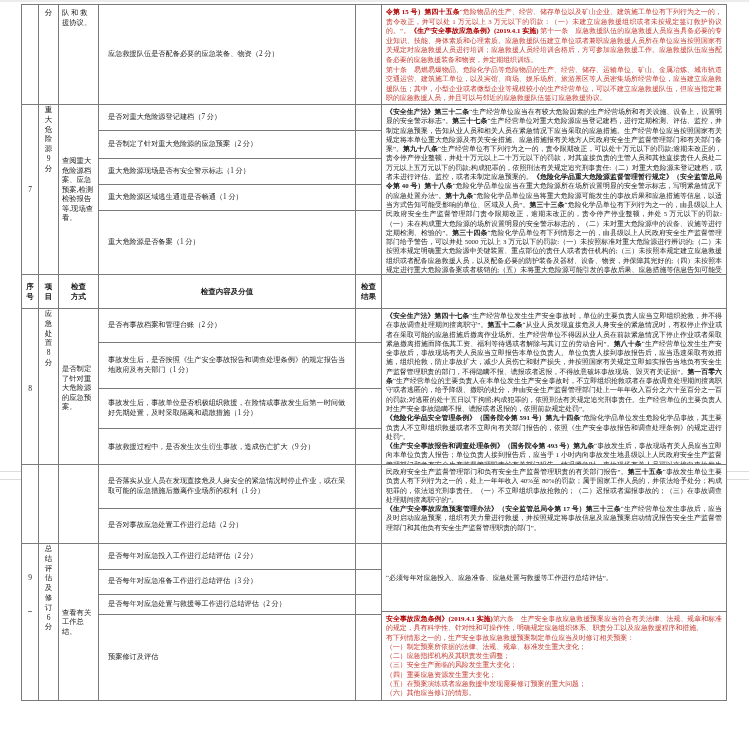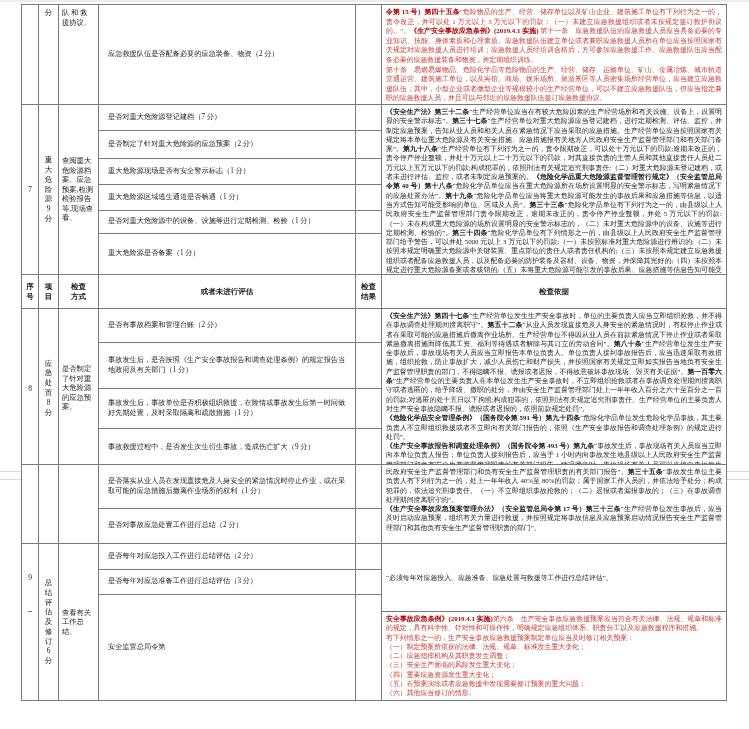--- a/index.html
+++ b/index.html
@@ -9,21 +9,21 @@
   .edge-strip{position:absolute;top:0;left:0;width:749px;height:2px;background:#ececec;}
   .pb-line{position:absolute;left:0;width:749px;height:1px;background:#dcdcdc;}
   .tbl{position:absolute;left:21px;width:706px;border:1px solid var(--bd);box-sizing:border-box;
        display:flex;flex-direction:column;background:#fff;}
   #tbl1{top:4px;height:464px;}
   #tbl2{top:464px;height:237px;}
   .row{display:flex;flex:0 0 auto;border-bottom:1px solid var(--bd);min-height:0;}
   .row.last{flex:1 1 auto;border-bottom:none;}
   .cell{border-right:1px solid var(--bd);box-sizing:border-box;overflow:hidden;position:relative;}
   .c-no{width:17px;display:flex;align-items:center;justify-content:center;font-size:7.5px;}
-  .c-item{width:20px;display:flex;align-items:center;justify-content:center;}
+  .c-item{width:20px;display:flex;justify-content:center;}
   .c-method{width:40px;display:flex;align-items:center;padding:2px 3px;font-size:7.3px;line-height:9.6px;
             word-break:break-all;white-space:pre-line;}
   .c-main{width:283px;display:flex;flex-direction:column;border-right:1px solid var(--bd);box-sizing:border-box;}
   .subrow{display:flex;flex:0 0 auto;border-bottom:1px solid var(--bd);min-height:0;justify-content:flex-end;}
   .subrow.last{flex:1 1 auto;border-bottom:none;}
   .c-content{width:257px;border-right:1px solid var(--bd);box-sizing:border-box;display:flex;align-items:center;
              padding:2px 5px 2px 9px;font-size:7.2px;line-height:9.6px;overflow:hidden;}
   .c-result{flex:1;}
   .c-basis{flex:1;border-right:none;padding:2px 4px;font-size:6.9px;line-height:9.3px;
            text-align:justify;white-space:pre-wrap;overflow:hidden;}
@@ -84,47 +84,42 @@
           <div class="cell c-result" style="border-right:none"></div>
         </div>
         <div class="subrow" style="height:25px">
           <div class="cell c-content">重大危险源现场是否有安全警示标志（1 分）</div>
           <div class="cell c-result" style="border-right:none"></div>
         </div>
         <div class="subrow" style="height:25px">
           <div class="cell c-content">重大危险源区域逃生通道是否畅通（1 分）</div>
           <div class="cell c-result" style="border-right:none"></div>
         </div>
-        <div class="subrow" style="height:22px">
-          <div class="cell c-content">是否对重大危险源中的设备、设施等进行定期检测、检验（1 分）</div>
-          <div class="cell c-result" style="border-right:none"></div>
-        </div>
         <div class="subrow last">
           <div class="cell c-content">重大危险源是否备案（1 分）</div>
           <div class="cell c-result" style="border-right:none"></div>
         </div>
       </div>
       <div class="cell c-basis" style="border-right:none"><span class="b">《安全生产法》第三十二条</span><span>“生产经营单位应当在有较大危险因素的生产经营场所和有关设施、设备上，设置明显的安全警示标志”。</span><span class="b">第三十七条</span><span>“生产经营单位对重大危险源应当登记建档，进行定期检测、评估、监控，并制定应急预案，告知从业人员和相关人员在紧急情况下应当采取的应急措施。生产经营单位应当按照国家有关规定将本单位重大危险源及有关安全措施、应急措施报有关地方人民政府安全生产监督管理部门和有关部门备案”。</span><span class="b">第九十八条</span><span>“生产经营单位有下列行为之一的，责令限期改正，可以处十万元以下的罚款;逾期未改正的，责令停产停业整顿，并处十万元以上二十万元以下的罚款，对其直接负责的主管人员和其他直接责任人员处二万元以上五万元以下的罚款;构成犯罪的，依照刑法有关规定追究刑事责任:（二）对重大危险源未登记建档，或者未进行评估、监控，或者未制定应急预案的。</span><span class="b">《危险化学品重大危险源监督管理暂行规定》（安全监管总局令第 40 号）第十八条</span><span>“危险化学品单位应当在重大危险源所在场所设置明显的安全警示标志，写明紧急情况下的应急处置办法”。</span><span class="b">第十九条</span><span>“危险化学品单位应当将重大危险源可能发生的事故后果和应急措施等信息，以适当方式告知可能受影响的单位、区域及人员”。</span><span class="b">第三十三条</span><span>“危险化学品单位有下列行为之一的，由县级以上人民政府安全生产监督管理部门责令限期改正，逾期未改正的，责令停产停业整顿，并处 5 万元以下的罚款:（一）未在构成重大危险源的场所设置明显的安全警示标志的，（二）未对重大危险源中的设备、设施等进行定期检测、检验的”。</span><span class="b">第三十四条</span><span>“危险化学品单位有下列情形之一的，由县级以上人民政府安全生产监督管理部门给予警告，可以并处 5000 元以上 3 万元以下的罚款:（一）未按照标准对重大危险源进行辨识的;（二）未按照本规定明确重大危险源中关键装置、重点部位的责任人或者责任机构的;（三）未按照本规定建立应急救援组织或者配备应急救援人员，以及配备必要的防护装备及器材、设备、物资，并保障其完好的;（四）未按照本规定进行重大危险源备案或者核销的;（五）未将重大危险源可能引发的事故后果、应急措施等信息告知可能受影响的单位、区域及人员的;（六）未按照本规定要求开展重大危险源事故应急预案演练的;（七）未按照本规定对重大危险源的安全生产状况进行定期检查，采取措施消除事故隐患的”。</span></div>
     </div>
 
     <div class="row" style="height:33px">
       <div class="cell c-no hc">序
 号</div>
       <div class="cell c-item hc">项
 目</div>
       <div class="cell c-method hc" style="display:flex">检查
 方式</div>
       <div class="c-main">
         <div class="subrow last">
-          <div class="cell c-content hc">或者未进行评估</div>
+          <div class="cell c-content hc">检查内容及分值</div>
           <div class="cell c-result hc" style="border-right:none">检查
 结果</div>
         </div>
       </div>
-      <div class="cell c-basis hc" style="border-right:none;white-space:pre-line">检查依据</div>
     </div>
 
     <div class="row last">
       <div class="cell c-no">8</div>
       <div class="cell c-item">
         <div class="vert">应急处置
 8
 分</div>
       </div>
       <div class="cell c-method">是否制定了针对重大危险源的应急预案。</div>
@@ -188,22 +183,26 @@
       <div class="cell c-method">查看有关工作总结。</div>
       <div class="c-main">
         <div class="subrow" style="height:25px">
           <div class="cell c-content">是否每年对应急投入工作进行总结评估（2 分）</div>
           <div class="cell c-result" style="border-right:none"></div>
         </div>
         <div class="subrow" style="height:24px">
           <div class="cell c-content">是否每年对应急准备工作进行总结评估（3 分）</div>
           <div class="cell c-result" style="border-right:none"></div>
         </div>
-        <div class="subrow last">
-          <div class="cell c-content">安全监管总局令第</div>
+        <div class="subrow" style="height:19px">
+          <div class="cell c-content">是否每年对应急处置与救援等工作进行总结评估（2 分）</div>
+          <div class="cell c-result" style="border-right:none"></div>
+        </div>
+        <div class="subrow last">
+          <div class="cell c-content">预案修订及评估</div>
           <div class="cell c-result" style="border-right:none"></div>
         </div>
       </div>
       <div class="c-basis" style="border-right:none;padding:0;display:flex;flex-direction:column;white-space:normal">
         <div class="cell c-basis center-basis" style="height:68px;flex:0 0 auto;border-right:none;border-bottom:1px solid var(--bd)">“必须每年对应急投入、应急准备、应急处置与救援等工作进行总结评估”。</div>
         <div class="cell c-basis red-cell" style="flex:1;border-right:none"><span class="b">安全事故应急条例》(2019.4.1 实施)</span><span>第六条　生产安全事故应急救援预案应当符合有关法律、法规、规章和标准的规定，具有科学性、针对性和可操作性，明确规定应急组织体系、职责分工以及应急救援程序和措施。
 有下列情形之一的，生产安全事故应急救援预案制定单位应当及时修订相关预案：
 （一）制定预案所依据的法律、法规、规章、标准发生重大变化；
 （二）应急指挥机构及其职责发生调整；
 （三）安全生产面临的风险发生重大变化；

